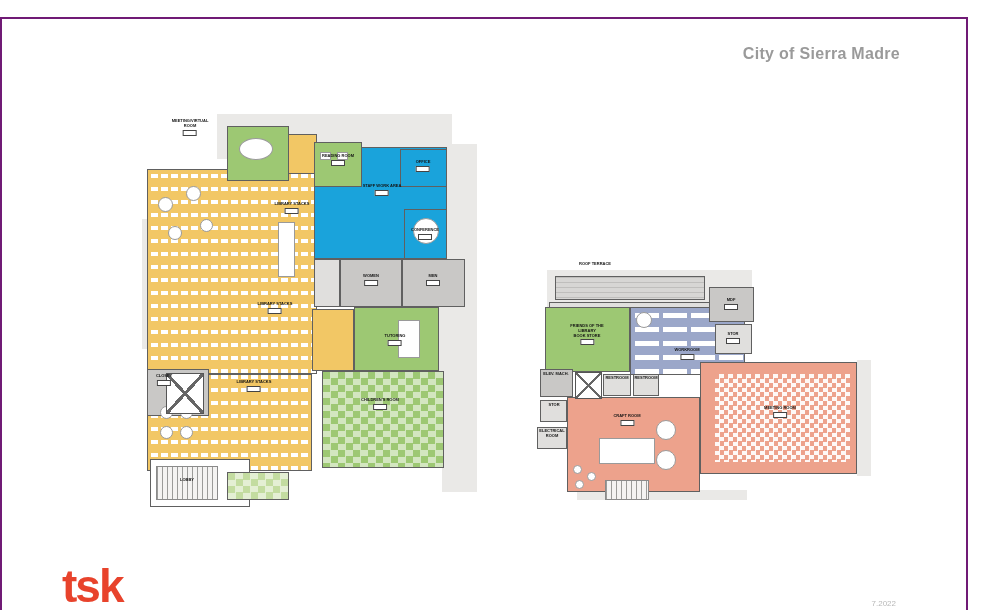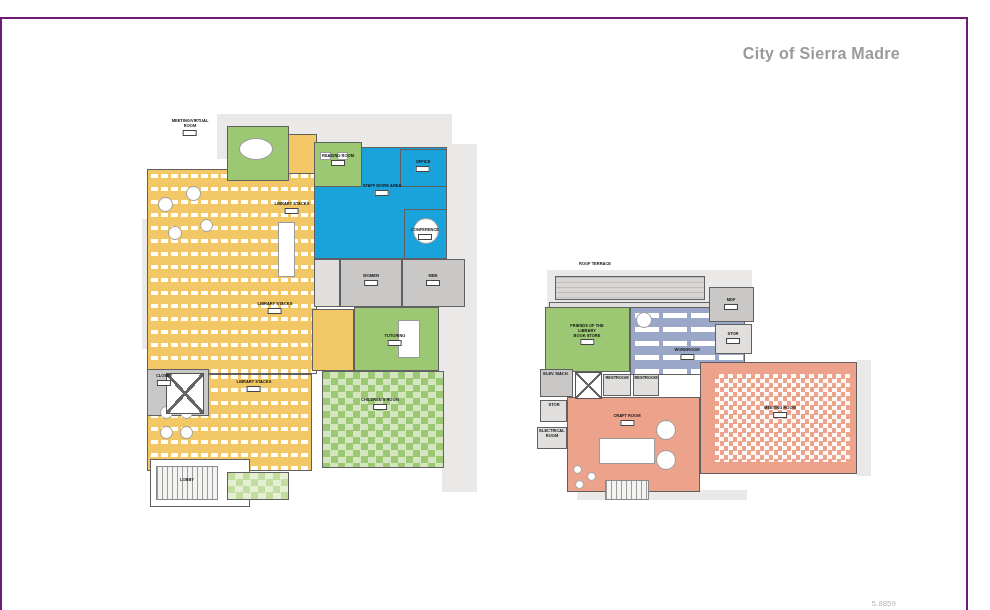--- a/index.html
+++ b/index.html
@@ -207,14 +207,15 @@
         </div>
         <div class="rlabel" style="left: 17px; top: 141px;">
           <div>STOR</div>
         </div>
         <div class="rlabel" style="left: 15px; top: 167px;">
           <div>ELECTRICAL</div>
           <div>ROOM</div>
         </div>
       </div>
     </div>
-  <div class="date-note">5.8859</div>
+  <div class="logo" style="color: rgb(232, 67, 44);">tsk</div>
+  <div class="date-note">7.2022</div>
 </div>
 
 </body></html>

